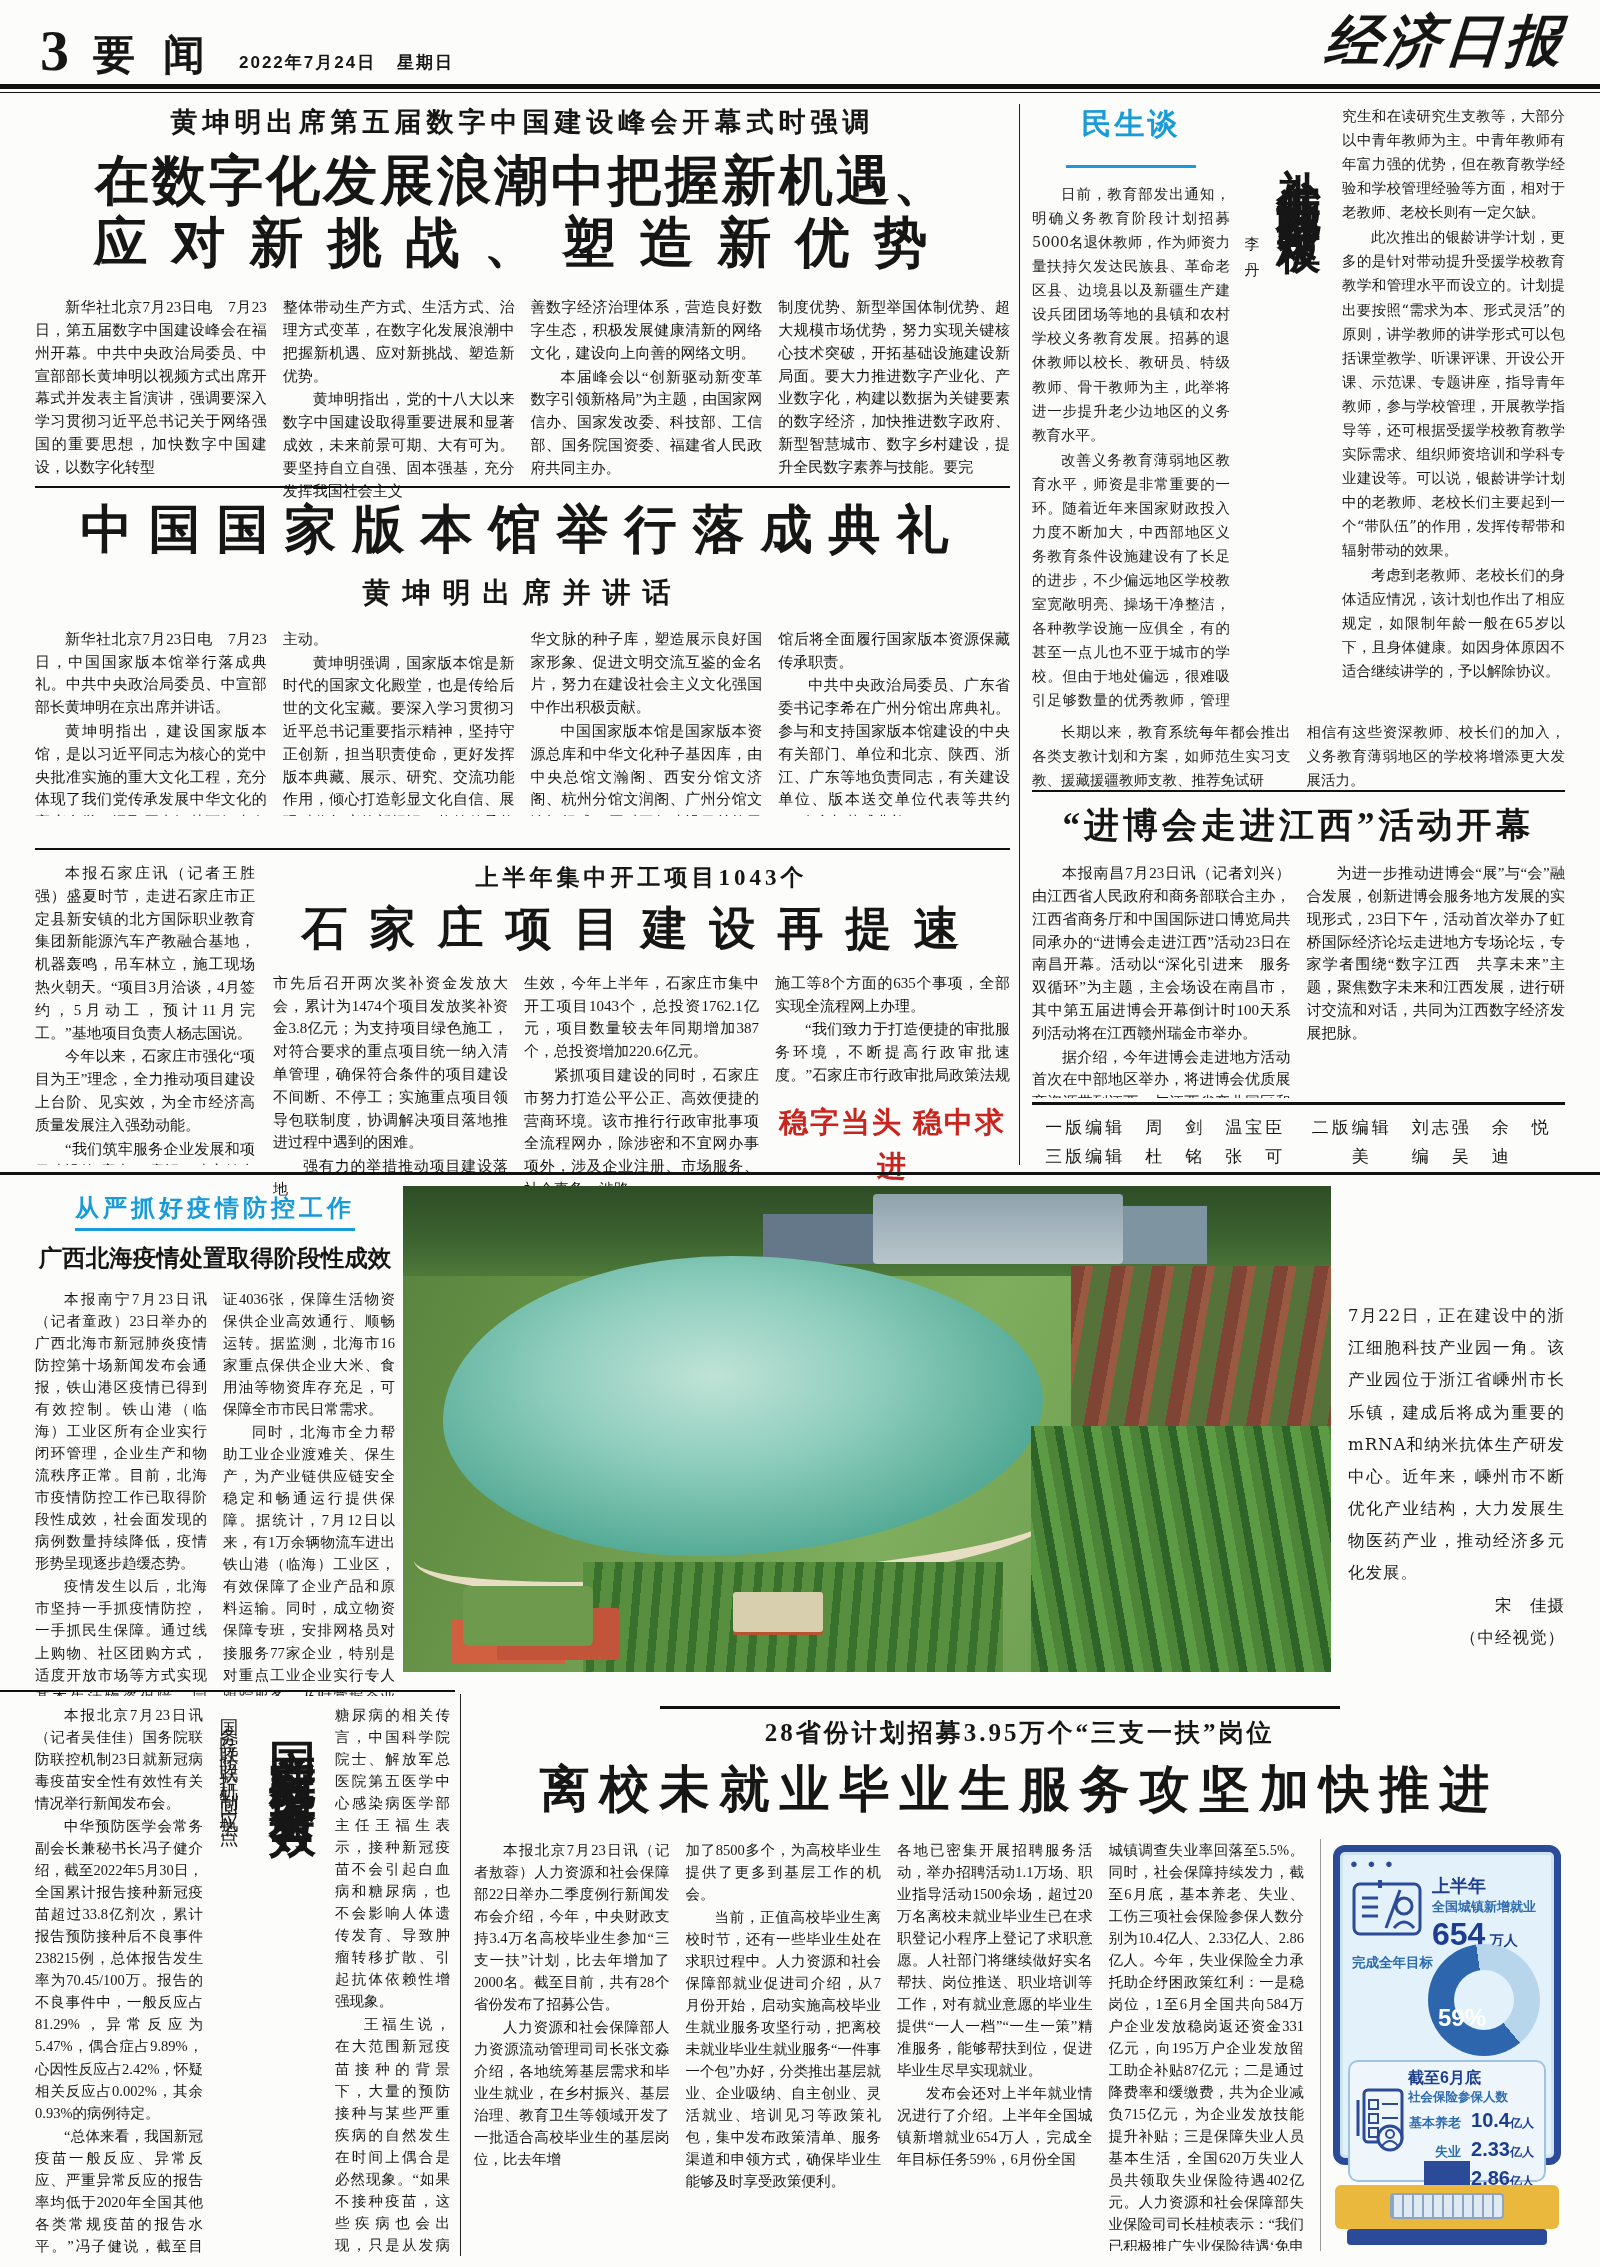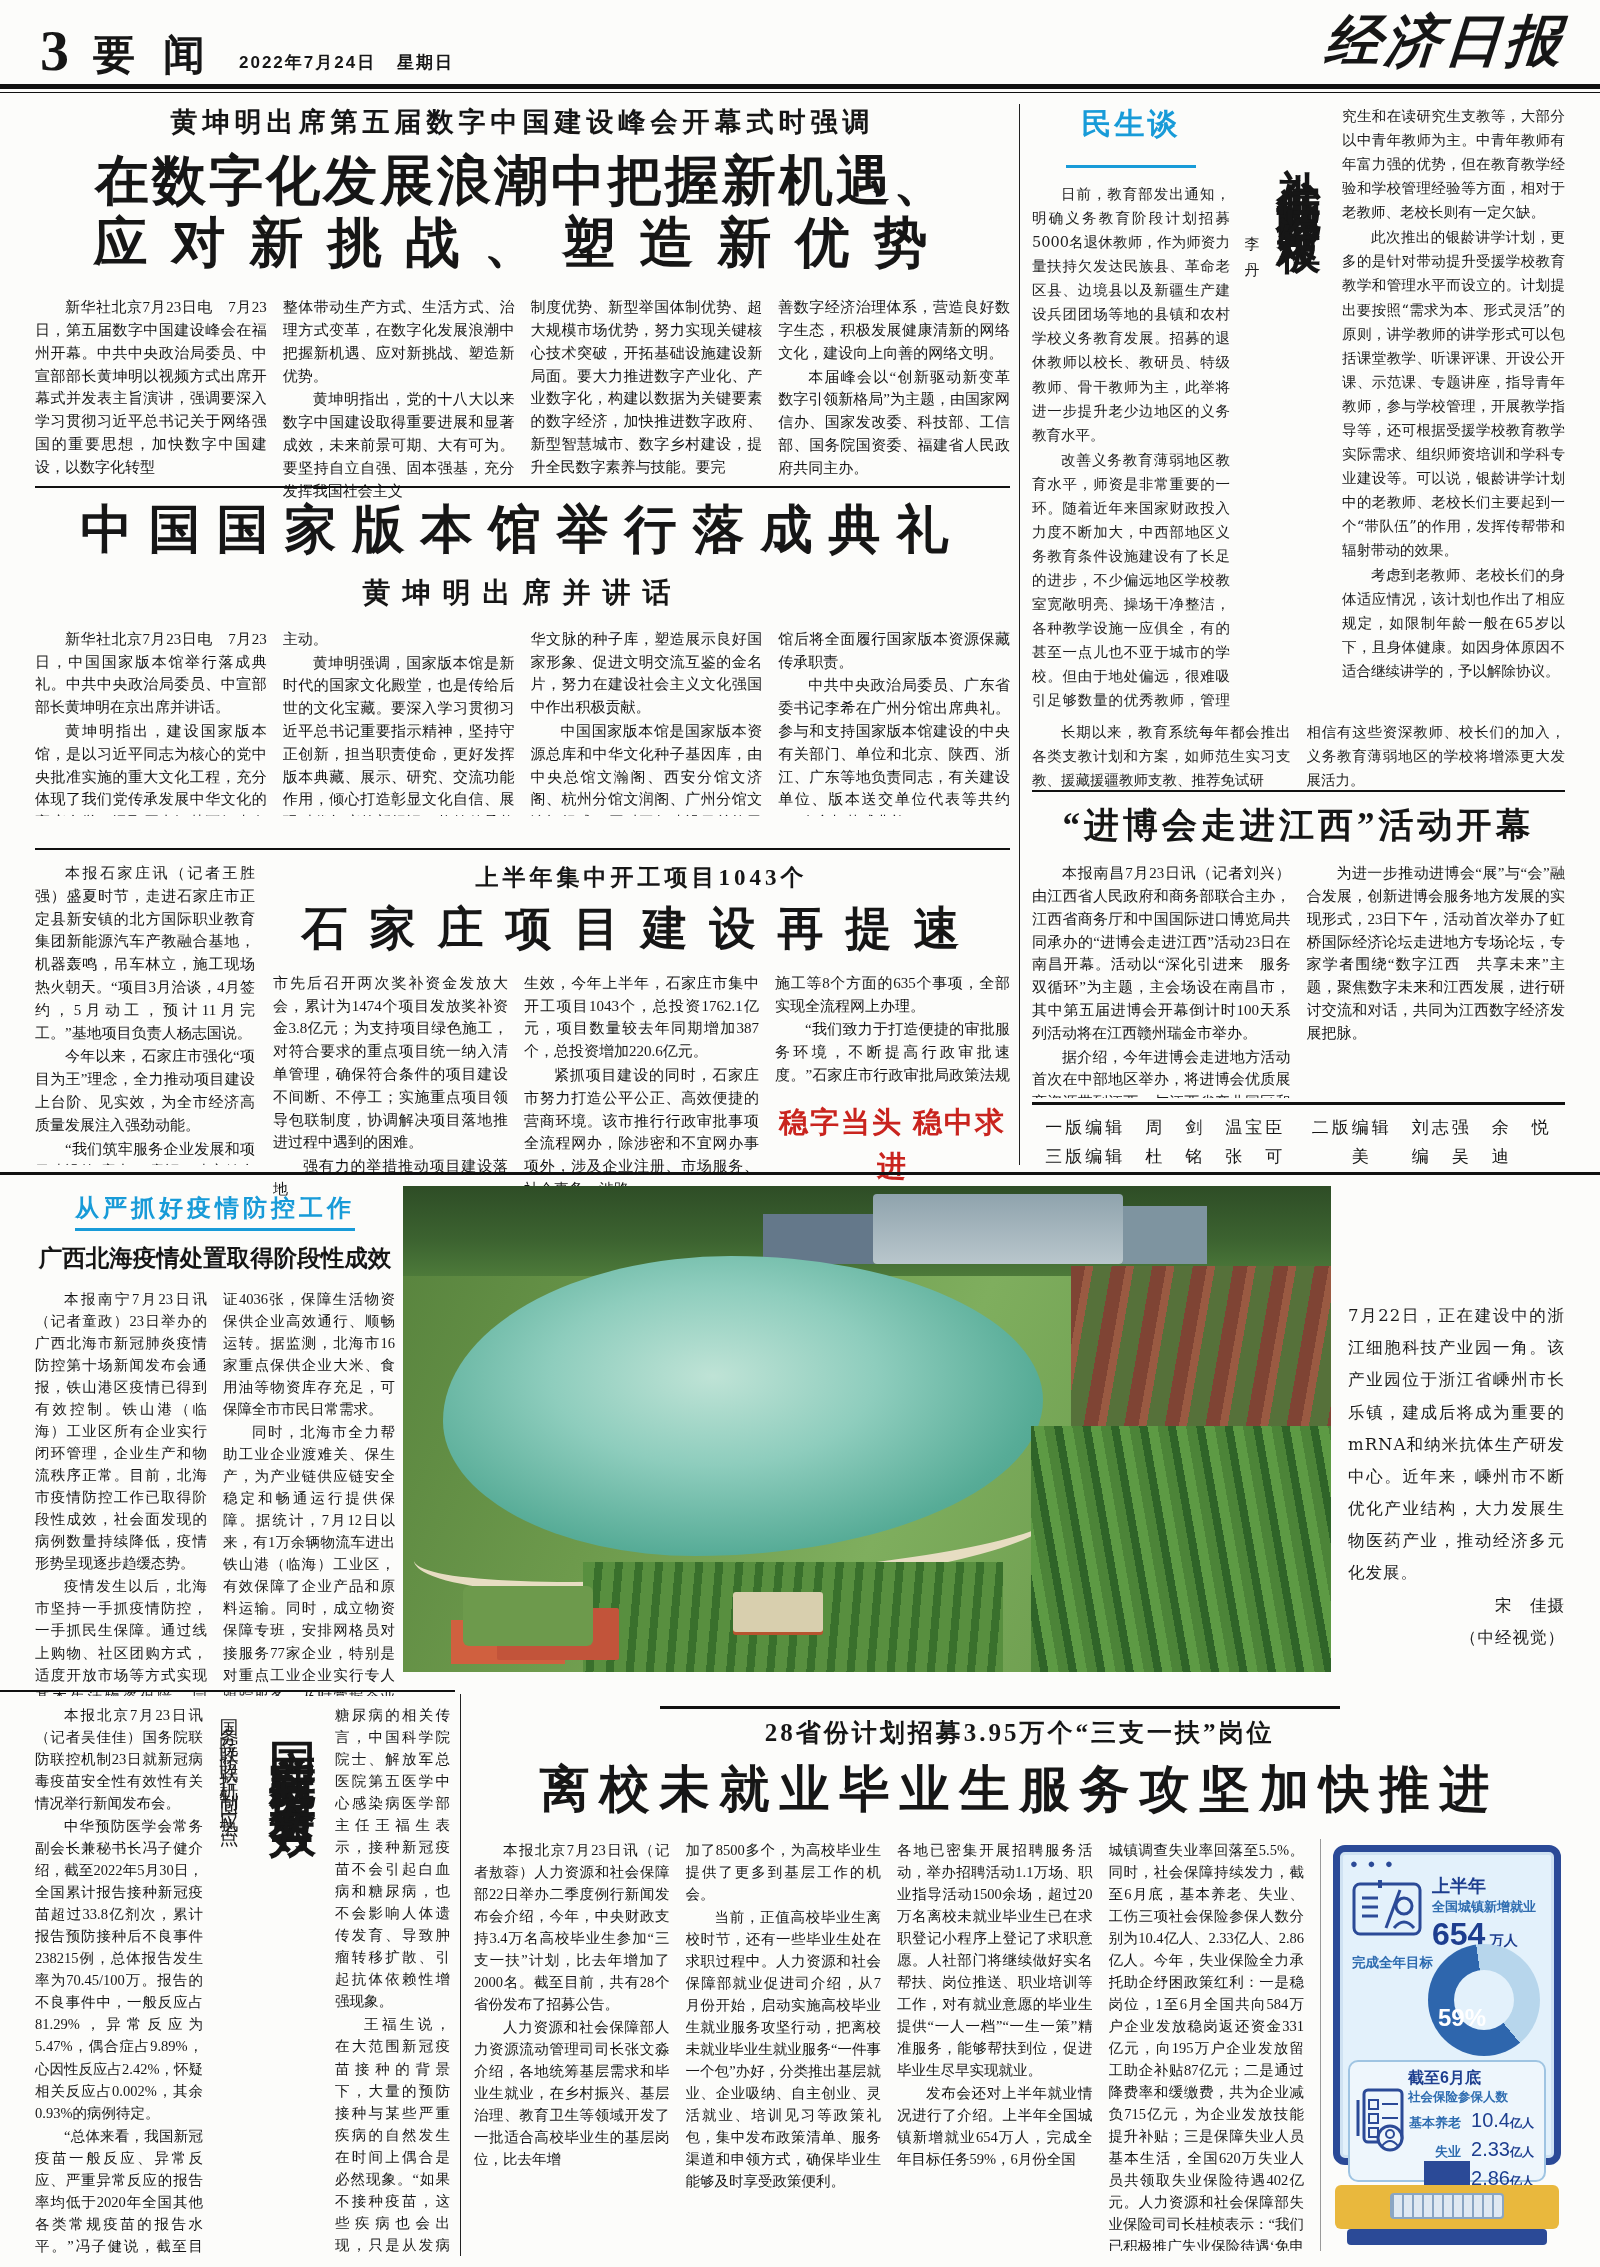--- a/index.html
+++ b/index.html
@@ -40,21 +40,21 @@
   .dots{position:absolute;left:10px;top:4px;color:#2b4a97;font-size:13px;letter-spacing:3px;font-weight:bold;}
   .i-dark{color:#1d3e8f;}
   .i-mid{color:#2e6cb0;}
   .donut{position:absolute;width:112px;height:112px;border-radius:50%;
          background:conic-gradient(from 140deg,#2e66ad 0 212deg,#b7d6ec 212deg 360deg);}
   .donut::after{content:"";position:absolute;left:26px;top:26px;width:60px;height:60px;border-radius:50%;background:#e3f1fb;}
   .gauge-val{position:absolute;font-size:24px;font-weight:bold;color:#fff;z-index:2;}
   .panel2{position:absolute;left:8px;right:8px;background:#eef6fc;border:2px solid #9fc4e2;border-radius:10px;}
   .srow{display:flex;align-items:baseline;justify-content:flex-end;gap:10px;line-height:1.45;}
   .srow .lb{font-size:13px;font-weight:bold;}
-  .srow .vl{font-size:20px;font-weight:normal;}
+  .srow .vl{font-size:20px;font-weight:bold;}
   .srow .un{font-size:12px;font-weight:bold;}
   .desk{position:absolute;left:0;right:0;bottom:0;height:96px;}
   .desk .top{position:absolute;left:6px;right:6px;bottom:22px;height:44px;background:#e9b83d;border-radius:6px;}
   .desk .base{position:absolute;left:18px;right:18px;bottom:6px;height:16px;background:#2b4a97;border-radius:4px;}
   .stand{position:absolute;left:50%;transform:translateX(-50%);bottom:60px;width:46px;height:30px;background:#2b4a97;}
   .kbd{position:absolute;left:50%;transform:translateX(-50%);bottom:32px;width:110px;height:22px;background:#dfe9f2;
        border:2px solid #8aa6c4;border-radius:4px;background-image:repeating-linear-gradient(90deg,#8aa6c4 0 2px,transparent 2px 10px);}
 </style>
 </head>
 <body>
@@ -80,25 +80,25 @@
     <div class="headline" style="font-size:54px;letter-spacing:24px;margin-top:0;">应对新挑战、塑造新优势</div>
     <div class="cols" style="margin-top:22px;height:242px;">
       <div class="col">
           <p>新华社北京7月23日电　7月23日，第五届数字中国建设峰会在福州开幕。中共中央政治局委员、中宣部部长黄坤明以视频方式出席开幕式并发表主旨演讲，强调要深入学习贯彻习近平总书记关于网络强国的重要思想，加快数字中国建设，以数字化转型</p>
         </div>
       <div class="col">
           <p class="cont">整体带动生产方式、生活方式、治理方式变革，在数字化发展浪潮中把握新机遇、应对新挑战、塑造新优势。</p>
           <p>黄坤明指出，党的十八大以来数字中国建设取得重要进展和显著成效，未来前景可期、大有可为。要坚持自立自强、固本强基，充分发挥我国社会主义</p>
         </div>
       <div class="col">
-          <p class="cont">制度优势、新型举国体制优势、超大规模市场优势，努力实现关键核心技术突破，开拓基础设施建设新局面。要大力推进数字产业化、产业数字化，构建以数据为关键要素的数字经济，加快推进数字政府、新型智慧城市、数字乡村建设，提升全民数字素养与技能。要完</p>
-        </div>
-      <div class="col">
           <p class="cont">善数字经济治理体系，营造良好数字生态，积极发展健康清新的网络文化，建设向上向善的网络文明。</p>
           <p>本届峰会以“创新驱动新变革　数字引领新格局”为主题，由国家网信办、国家发改委、科技部、工信部、国务院国资委、福建省人民政府共同主办。</p>
+        </div>
+      <div class="col">
+          <p class="cont">制度优势、新型举国体制优势、超大规模市场优势，努力实现关键核心技术突破，开拓基础设施建设新局面。要大力推进数字产业化、产业数字化，构建以数据为关键要素的数字经济，加快推进数字政府、新型智慧城市、数字乡村建设，提升全民数字素养与技能。要完</p>
         </div>
     </div>
   </div>
   <div class="abs rule" style="left:35px;top:486px;width:975px;height:2px;"></div>
 
   <div class="abs" style="left:35px;top:500px;width:975px;">
     <div class="headline" style="font-size:52px;letter-spacing:16px;">中国国家版本馆举行落成典礼</div>
     <div class="subhead" style="font-size:28px;letter-spacing:12px;margin-top:14px;">黄坤明出席并讲话</div>
     <div class="cols" style="margin-top:16px;height:188px;">
       <div class="col">

